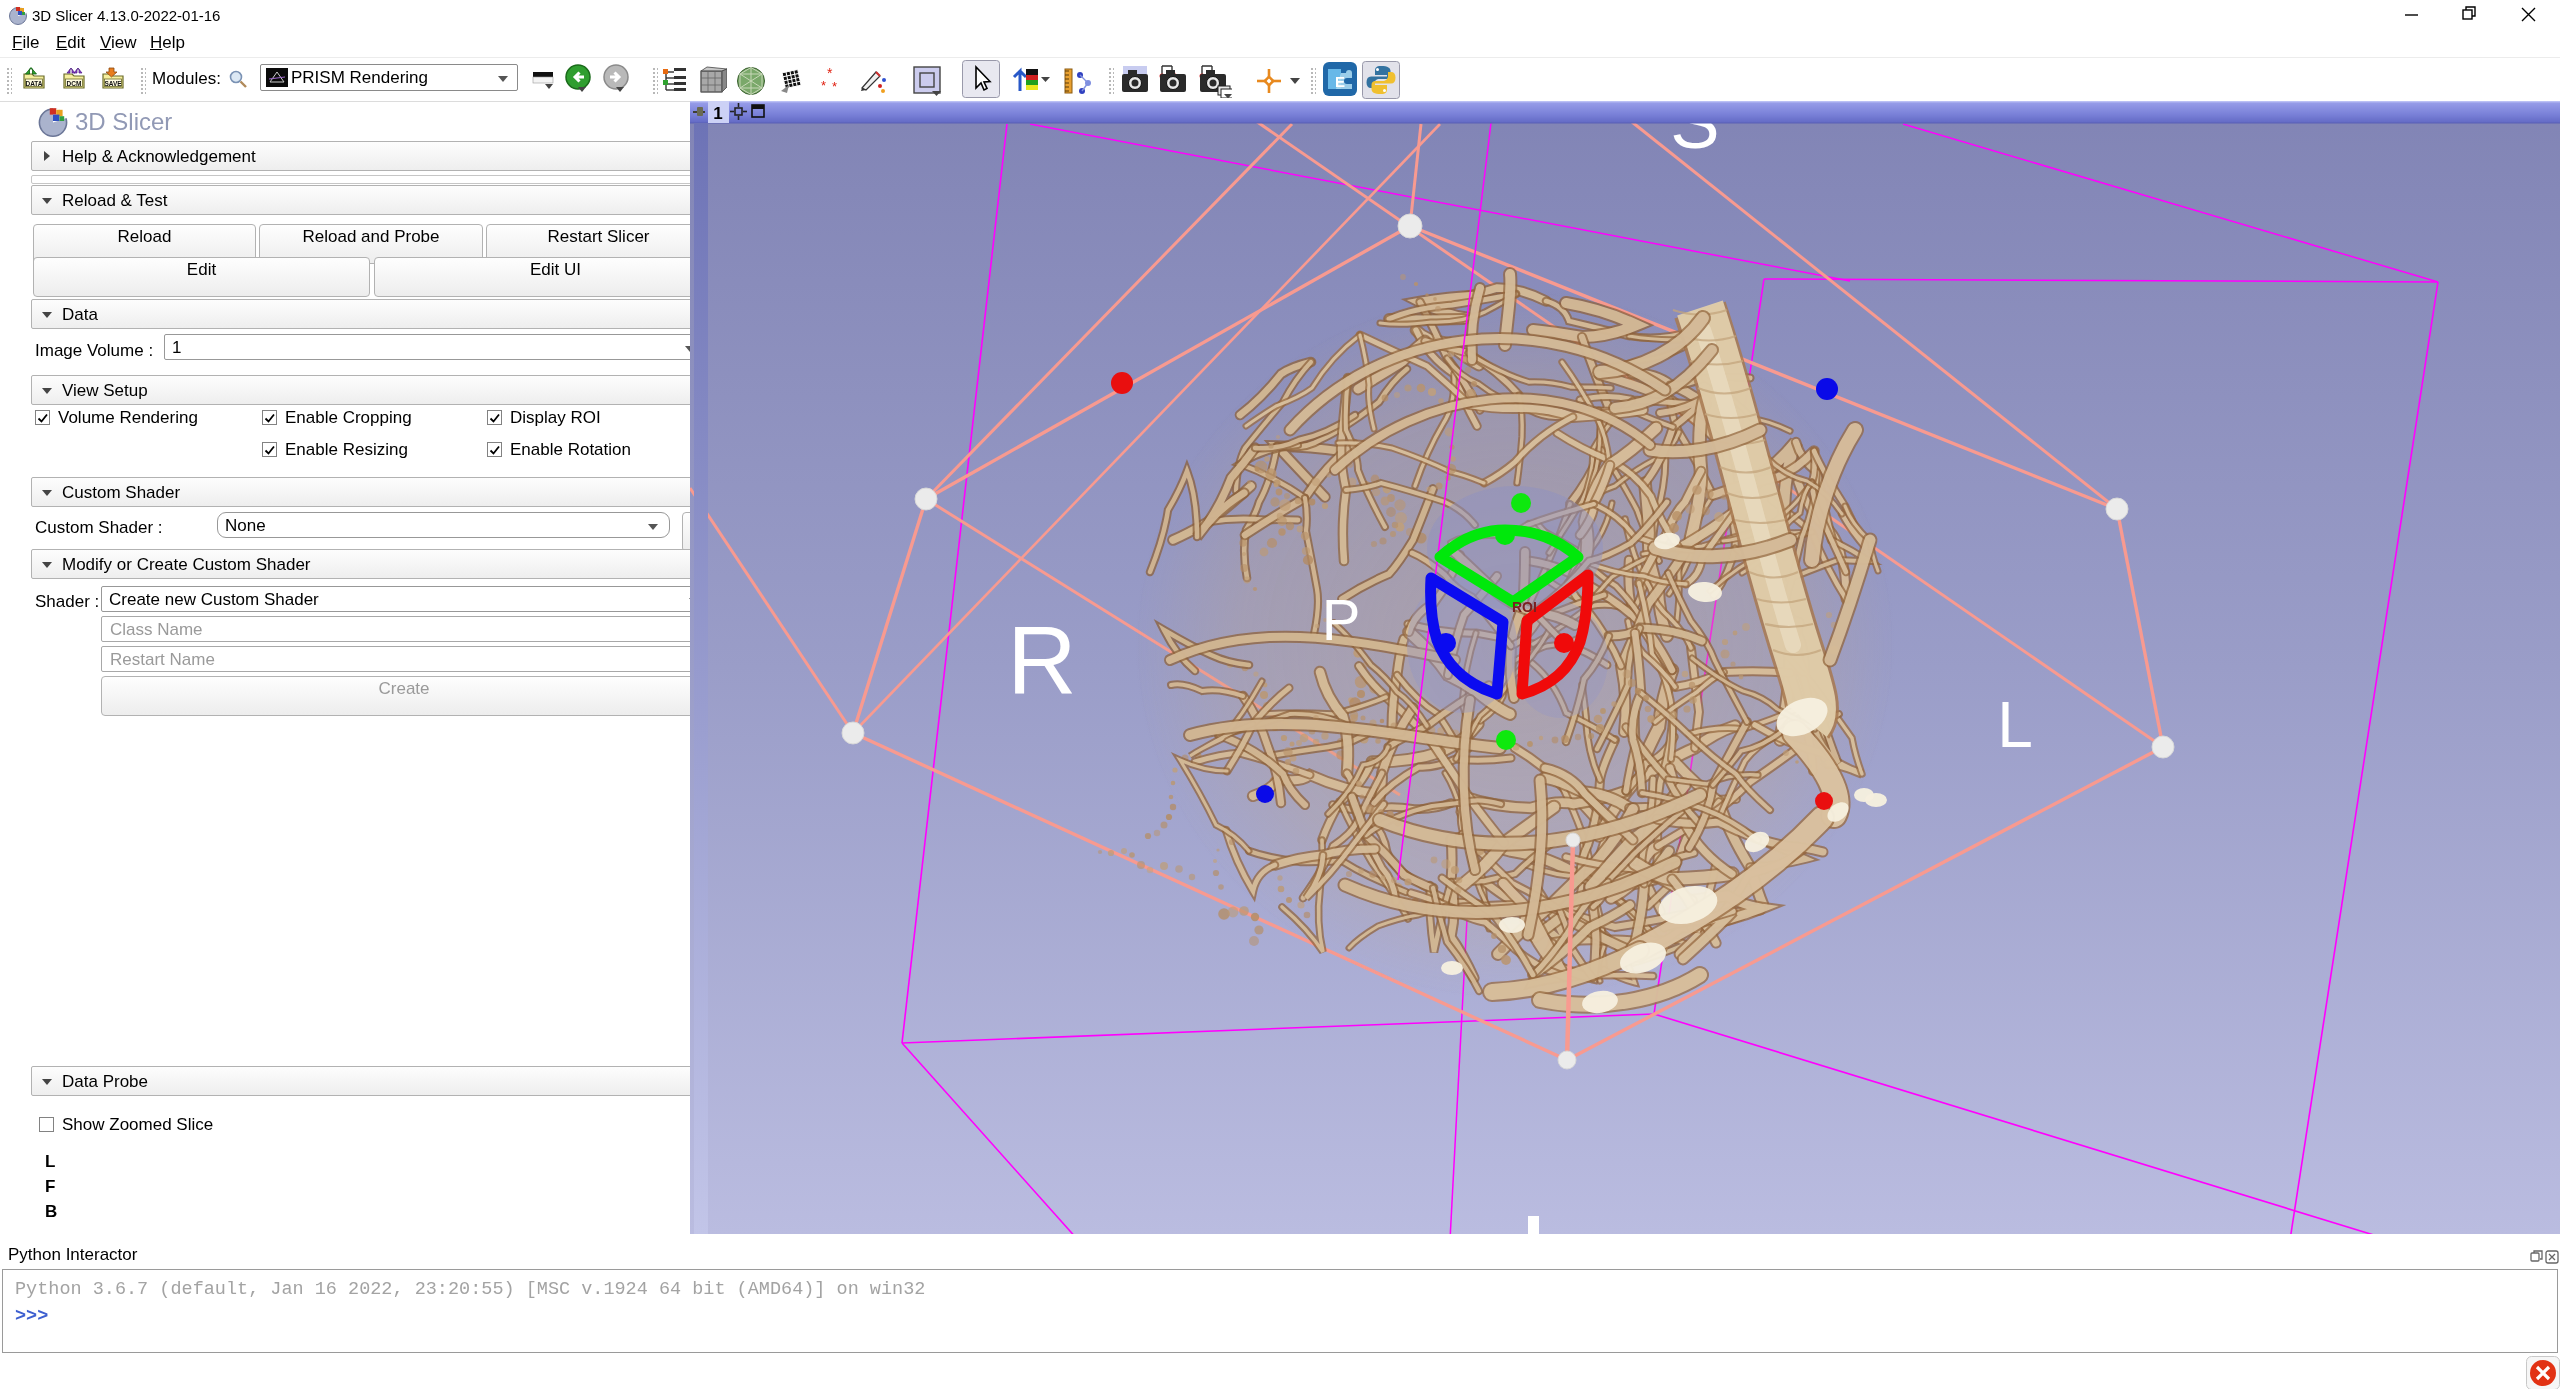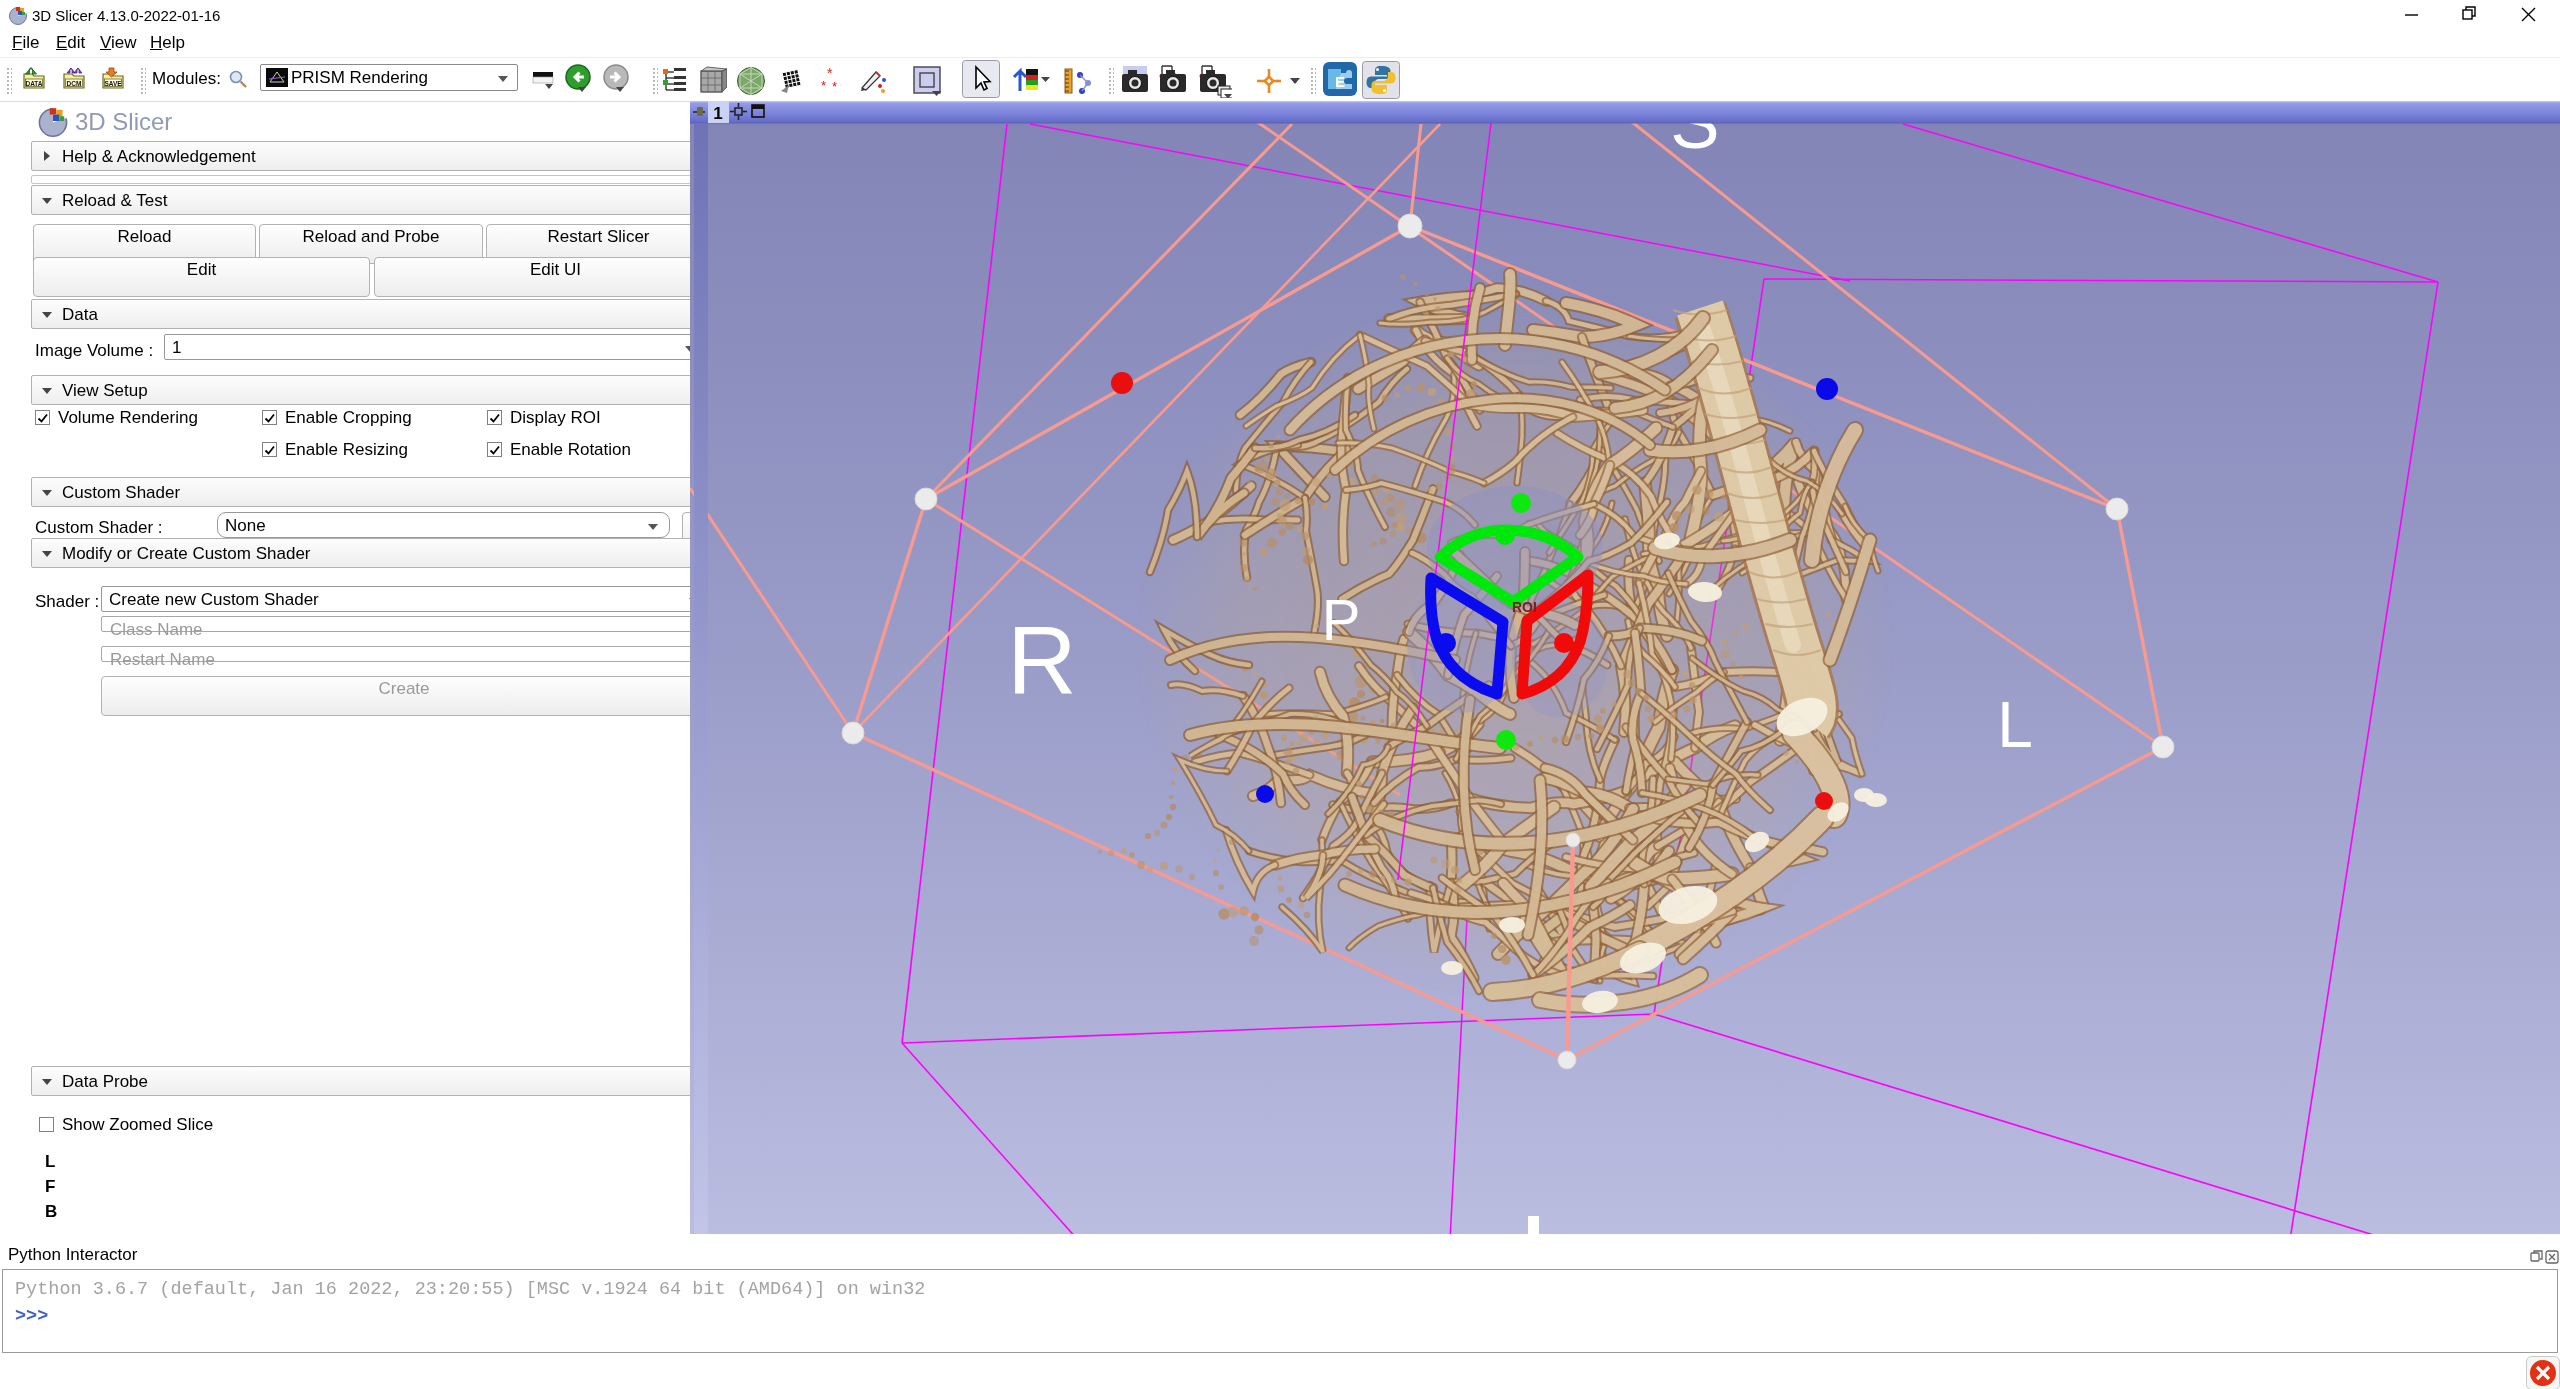--- a/index.html
+++ b/index.html
@@ -18,21 +18,21 @@
 #paneltitle{position:absolute;left:46px;top:6px;font-size:24px;color:#9199b5;}
 .sect{position:absolute;left:2px;width:682px;height:30px;border:1px solid #b2b2b2;border-radius:2px;background:linear-gradient(#fdfdfd,#eee);}
 .sect .tri{position:absolute;left:10px;top:12px;width:0;height:0;border-left:5px solid transparent;border-right:5px solid transparent;border-top:6px solid #444;}
 .sect .trir{position:absolute;left:12px;top:9px;width:0;height:0;border-top:5px solid transparent;border-bottom:5px solid transparent;border-left:6px solid #444;}
 .sect .lab{position:absolute;left:30px;top:5px;font-size:17px;color:#000;}
 .btn{position:absolute;height:40px;border:1px solid #b2b2b2;border-radius:4px;background:linear-gradient(#fefefe,#ededed);text-align:center;font-size:17px;color:#000;line-height:24px;}
 .cbx{position:absolute;width:15px;height:15px;border:1px solid #828282;background:#fff;}
 .cblab{position:absolute;font-size:17px;color:#000;}
 .combo{position:absolute;height:26px;border:1px solid #989898;background:#fff;border-radius:2px;font-size:17px;color:#000;}
 .combo .t{position:absolute;left:7px;top:3px;}
-.inp{position:absolute;height:16px;border:1px solid #a8a8a8;background:#fff;border-radius:2px;font-size:17px;}
+.inp{position:absolute;height:26px;border:1px solid #a8a8a8;background:#fff;border-radius:2px;font-size:17px;}
 .inp .ph{position:absolute;left:8px;top:3px;color:#9a9a9a;}
 #splitter{position:absolute;left:695px;top:102px;width:14px;height:1132px;background:linear-gradient(#7077b9,#c9cce9);}
 #pypanel{position:absolute;left:0;top:1234px;width:2560px;height:155px;background:#fff;}
 #pylabel{position:absolute;left:8px;top:11px;font-size:17px;color:#000;}
 #pybox{position:absolute;left:2px;top:35px;width:2556px;height:84px;border:1px solid #9a9a9a;background:#fff;font-family:"Liberation Mono",monospace;font-size:18.5px;}
 #pyline1{position:absolute;left:12px;top:9px;color:#a3a3a3;white-space:pre;}
 #pyline2{position:absolute;left:12px;top:36px;color:#3d5fd0;font-weight:bold;}
 </style></head>
 <body>
 <div id="titlebar">
@@ -334,21 +334,21 @@
 <div class="sect" style="top:375px">
       <div class="tri"></div>
       <div class="lab">Custom Shader</div>
     </div>
 <div class="cblab" style="left:6px;top:416px;">Custom Shader :</div>
 <div class="combo" style="left:188px;top:410px;width:453px;border-radius:9px;">
       <div class="t">None</div>
       <div class="cbarrow" style="left:430px;top:11px"></div>
     </div>
 <div class="btn" style="left:653px;top:410px;width:29px;">...</div>
-<div class="sect" style="top:436px">
+<div class="sect" style="top:447px">
       <div class="tri"></div>
       <div class="lab">Modify or Create Custom Shader</div>
     </div>
 <div class="cblab" style="left:6px;top:490px;">Shader :</div>
 <div class="combo" style="left:72px;top:484px;width:610px;">
       <div class="t">Create new Custom Shader</div>
       <div class="cbarrow" style="left:587px;top:11px"></div>
     </div>
 <div class="inp" style="left:72px;top:514px;width:606px;">
       <div class="ph">Class Name</div>

